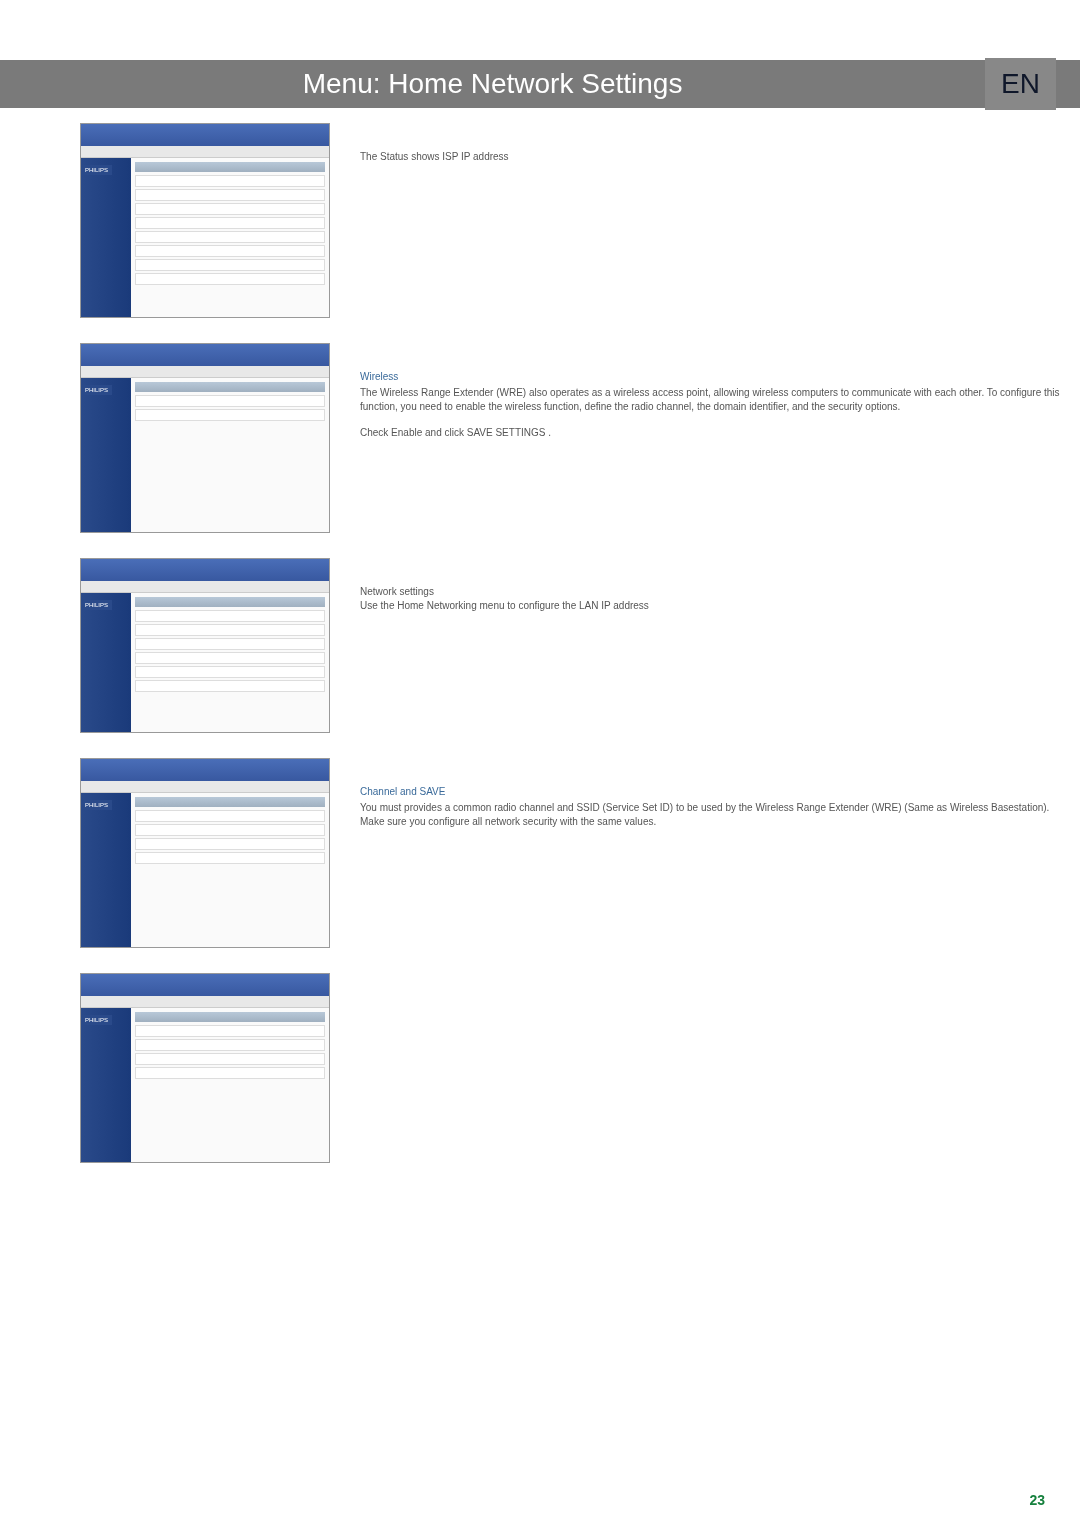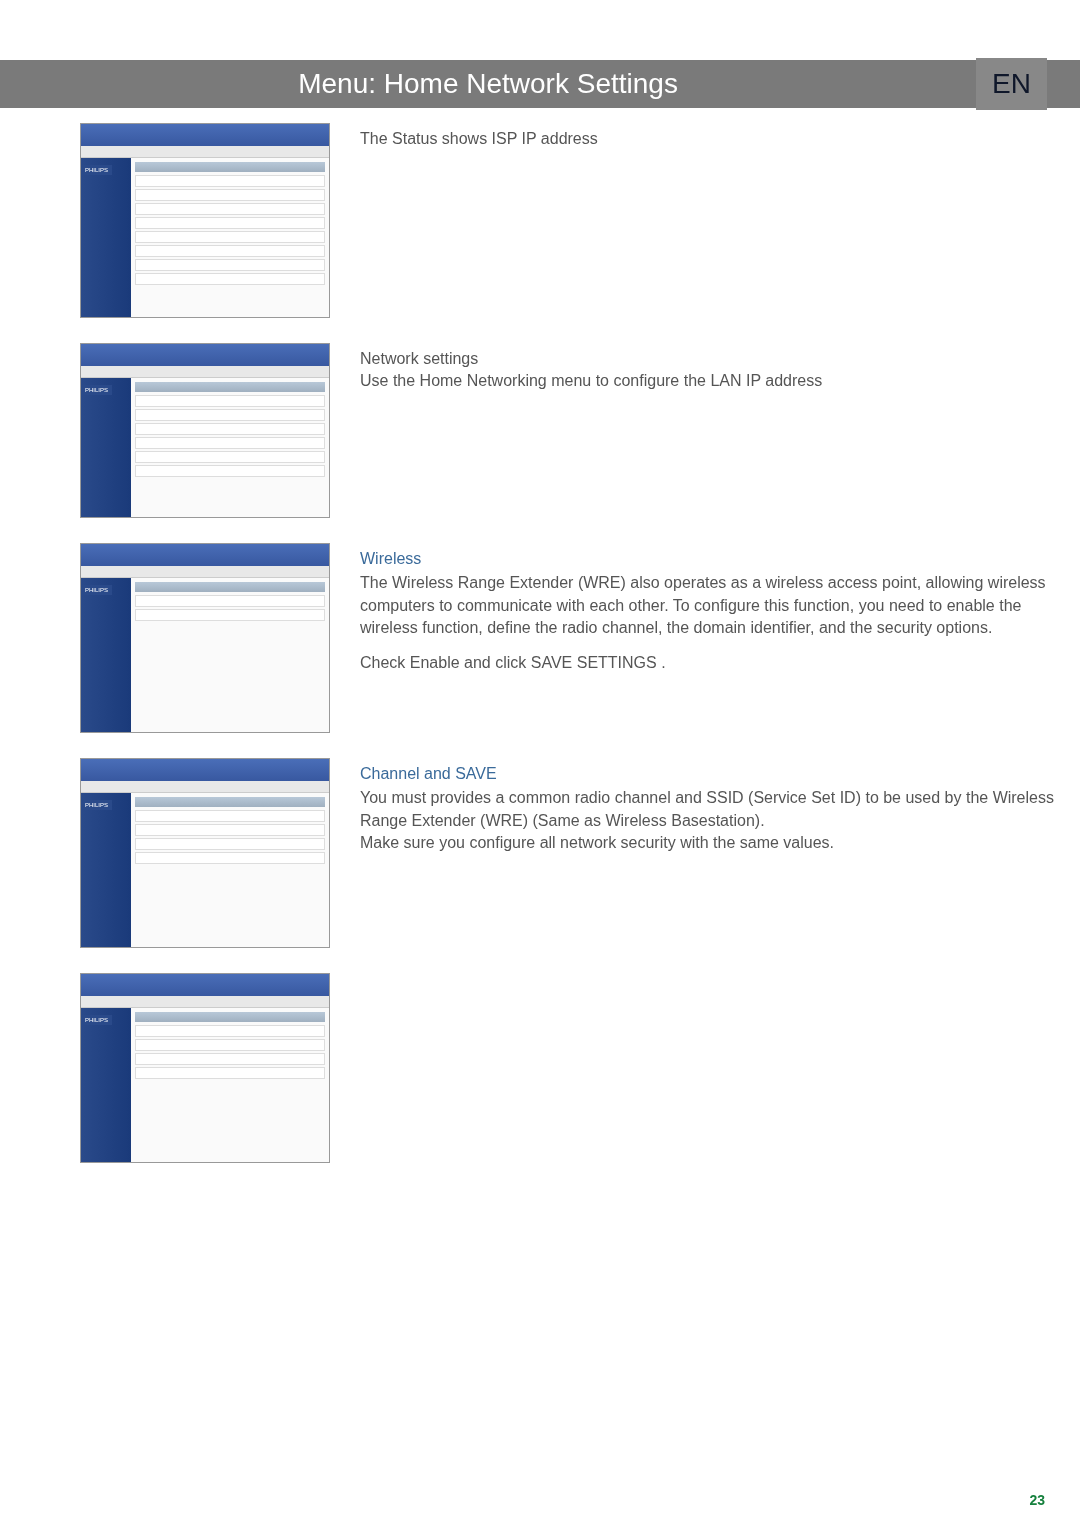--- a/index.html
+++ b/index.html
@@ -13,21 +13,21 @@
       width: 1080px;
       height: 1528px;
       position: relative;
     }
     .header-bar {
       background: #7a7a7a;
       height: 48px;
       display: flex;
       align-items: center;
       justify-content: flex-end;
-      padding-right: 33px;
+      padding-right: 24px;
     }
     .header-title {
       flex: 1;
       text-align: center;
       background: #7a7a7a;
     }
     .header-title-inner {
       background: #7a7a7a;
       color: #fff;
       font-size: 28px;
@@ -110,24 +110,25 @@
     }
     .screenshot-philips {
       background: #2a4a8a;
       color: #fff;
       font-size: 6px;
       padding: 2px 4px;
       display: inline-block;
     }
     .text-block {
       flex: 1;
-      font-size: 16px;
+      font-size: 10px;
       color: #555;
       line-height: 1.4;
       padding-top: 5px;
+      margin-top: 22px;
     }
     .text-block .title {
       color: #3a6a9a;
       margin-bottom: 2px;
     }
     .text-block .bold {
       font-weight: bold;
     }
     .page-number {
       position: absolute;
@@ -173,45 +174,20 @@
           <div class="screenshot-content-block"></div>
         </div>
       </div>
     </div>
     <div class="text-block">
       <div>The Status shows ISP IP address</div>
     </div>
   </div>
 
   <div class="section">
-    <div class="screenshot short">
-      <div class="screenshot-browser-bar"></div>
-      <div class="screenshot-toolbar"></div>
-      <div class="screenshot-body">
-        <div class="screenshot-sidebar">
-          <div class="screenshot-philips">PHILIPS</div>
-        </div>
-        <div class="screenshot-main">
-          <div class="screenshot-header"></div>
-          <div class="screenshot-content-block"></div>
-          <div class="screenshot-content-block"></div>
-          <div class="screenshot-content-block"></div>
-          <div class="screenshot-content-block"></div>
-          <div class="screenshot-content-block"></div>
-          <div class="screenshot-content-block"></div>
-        </div>
-      </div>
-    </div>
-    <div class="text-block">
-      <div>Network settings</div>
-      <div>Use the Home Networking menu to configure the LAN IP address</div>
-    </div>
-  </div>
-
-  <div class="section">
     <div class="screenshot">
       <div class="screenshot-browser-bar"></div>
       <div class="screenshot-toolbar"></div>
       <div class="screenshot-body">
         <div class="screenshot-sidebar">
           <div class="screenshot-philips">PHILIPS</div>
         </div>
         <div class="screenshot-main">
           <div class="screenshot-header"></div>
           <div class="screenshot-content-block"></div>
@@ -221,20 +197,45 @@
     </div>
     <div class="text-block">
       <div class="title">Wireless</div>
       <div>The Wireless Range Extender (WRE) also operates as a wireless access point, allowing wireless computers to communicate with each other. To configure this function, you need to enable the wireless function, define the radio channel, the domain identifier, and the security options.</div>
       <div style="height:12px;"></div>
       <div>Check Enable and click  SAVE SETTINGS .</div>
     </div>
   </div>
 
   <div class="section">
+    <div class="screenshot short">
+      <div class="screenshot-browser-bar"></div>
+      <div class="screenshot-toolbar"></div>
+      <div class="screenshot-body">
+        <div class="screenshot-sidebar">
+          <div class="screenshot-philips">PHILIPS</div>
+        </div>
+        <div class="screenshot-main">
+          <div class="screenshot-header"></div>
+          <div class="screenshot-content-block"></div>
+          <div class="screenshot-content-block"></div>
+          <div class="screenshot-content-block"></div>
+          <div class="screenshot-content-block"></div>
+          <div class="screenshot-content-block"></div>
+          <div class="screenshot-content-block"></div>
+        </div>
+      </div>
+    </div>
+    <div class="text-block">
+      <div>Network settings</div>
+      <div>Use the Home Networking menu to configure the LAN IP address</div>
+    </div>
+  </div>
+
+  <div class="section">
     <div class="screenshot">
       <div class="screenshot-browser-bar"></div>
       <div class="screenshot-toolbar"></div>
       <div class="screenshot-body">
         <div class="screenshot-sidebar">
           <div class="screenshot-philips">PHILIPS</div>
         </div>
         <div class="screenshot-main">
           <div class="screenshot-header"></div>
           <div class="screenshot-content-block"></div>

